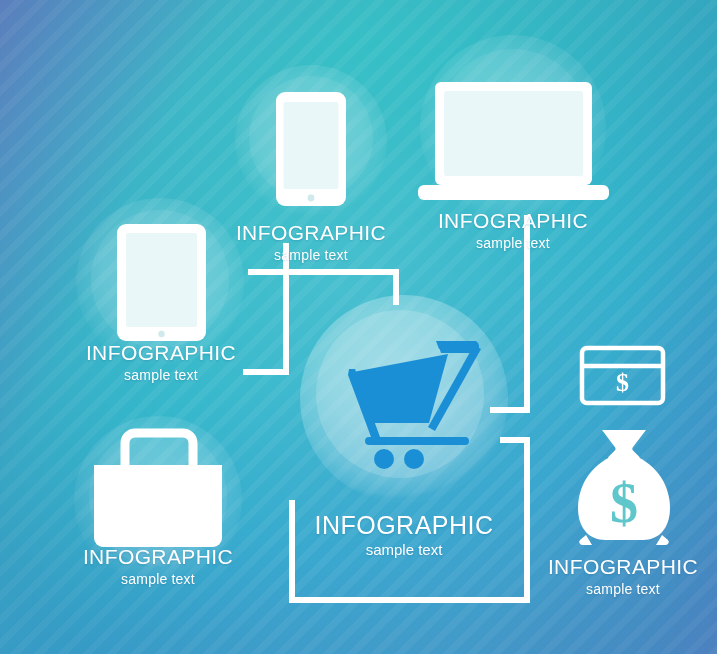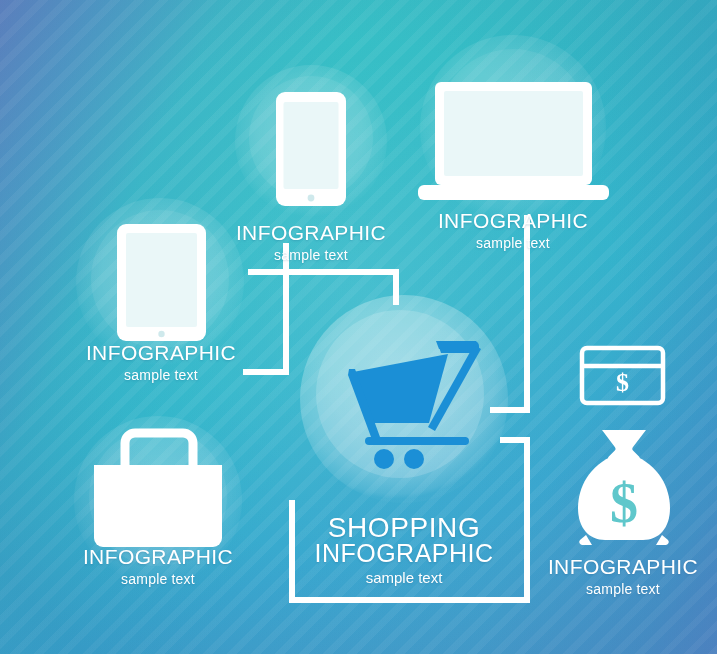--- a/index.html
+++ b/index.html
@@ -187,18 +187,17 @@
     <span class="t1">INFOGRAPHIC</span>
     <span class="t2">sample text</span>
   </div>
 
   <div class="lbl" style="left:543px;top:556px;width:160px;">
     <span class="t1">INFOGRAPHIC</span>
     <span class="t2">sample text</span>
   </div>
 
   <div class="center-lbl" style="left:304px;top:514px;width:200px;">
-    <span class="c1">SHOPPING</span>
     <span class="c2">INFOGRAPHIC</span>
     <span class="c3">sample text</span>
   </div>
 
 </div>
 
 </body></html>

